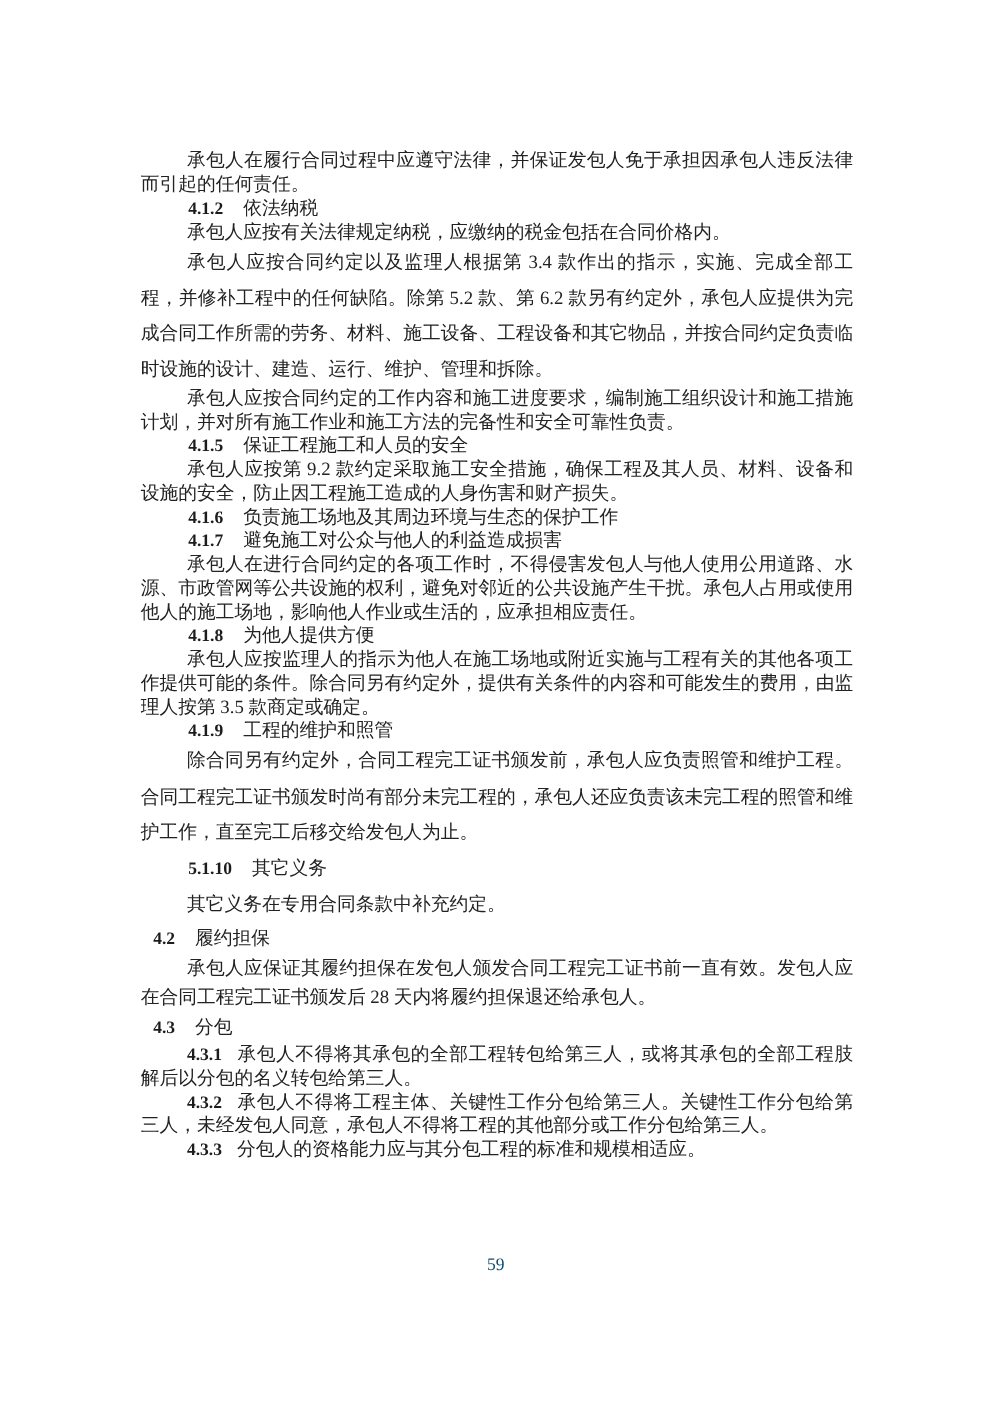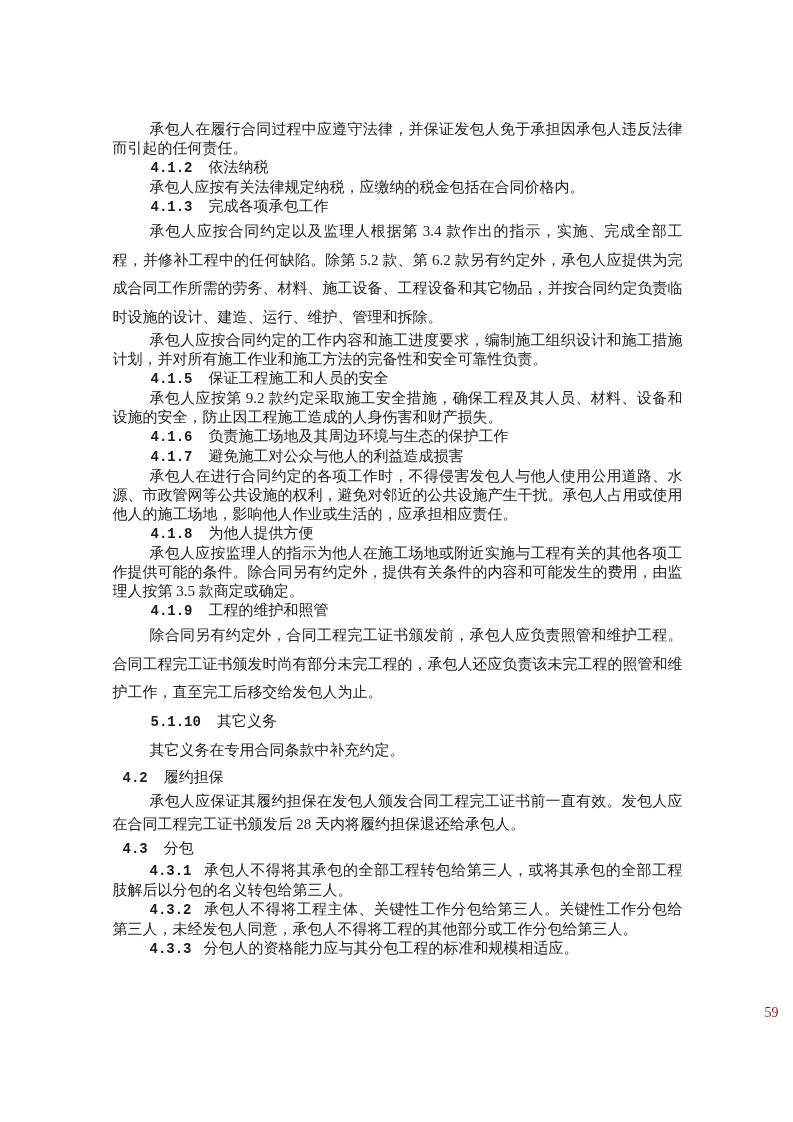--- a/index.html
+++ b/index.html
@@ -30,51 +30,50 @@
     text-align: justify;
   }
   .lh19 { line-height: 19px; }
   .lh23 { line-height: 23px; font-family: Liberation Serif, serif; }
   .lh24 { line-height: 24px; }
   .lh28 { line-height: 28.5px; }
   .p-body { text-indent: 37px; }           
   .h-sub  { padding-left: 38px; }          
   .h-main { padding-left: 10px; }          
   .num {
-    font-family: Liberation Mono, monospace;
+    font-family: Liberation Serif, serif;
     font-weight: 600;
     font-size: 14px;
     color: #1c1c1c;
   }
   .h-num  { margin-right: 16px; }
   .li-num { margin-right: 12px; }
   .page-number {
     position: absolute;
     bottom: 113px;
     left: 0;
     right: 0;
-    text-align: right;
+    text-align: center;
     font-family: "Liberation Serif", "DejaVu Serif", serif;
     font-size: 14px;
-    color: #7f1d1d;
+    color: #0c4a6e;
   }
 </style>
 </head>
 <body>
 
 <div class="page">
   <div class="content">
 
     <p class="blk p-body lh19">承包人在履行合同过程中应遵守法律，并保证发包人免于承担因承包人违反法律而引起的任何责任。</p>
 
     <p class="blk h-sub lh19"><span class="num h-num">4.1.2</span><span>依法纳税</span></p>
 
     <p class="blk p-body lh19">承包人应按有关法律规定纳税，应缴纳的税金包括在合同价格内。</p>
 
-    <p class="blk h-sub lh19"><span class="num h-num">4.1.3</span><span>完成各项承包工作</span></p>
 
     <p class="blk p-body lh28">承包人应按合同约定以及监理人根据第 3.4 款作出的指示，实施、完成全部工程，并修补工程中的任何缺陷。除第 5.2 款、第 6.2 款另有约定外，承包人应提供为完成合同工作所需的劳务、材料、施工设备、工程设备和其它物品，并按合同约定负责临时设施的设计、建造、运行、维护、管理和拆除。</p>
 
 
     <p class="blk p-body lh19">承包人应按合同约定的工作内容和施工进度要求，编制施工组织设计和施工措施计划，并对所有施工作业和施工方法的完备性和安全可靠性负责。</p>
 
     <p class="blk h-sub lh19"><span class="num h-num">4.1.5</span><span>保证工程施工和人员的安全</span></p>
 
     <p class="blk p-body lh19">承包人应按第 9.2 款约定采取施工安全措施，确保工程及其人员、材料、设备和设施的安全，防止因工程施工造成的人身伤害和财产损失。</p>
 

